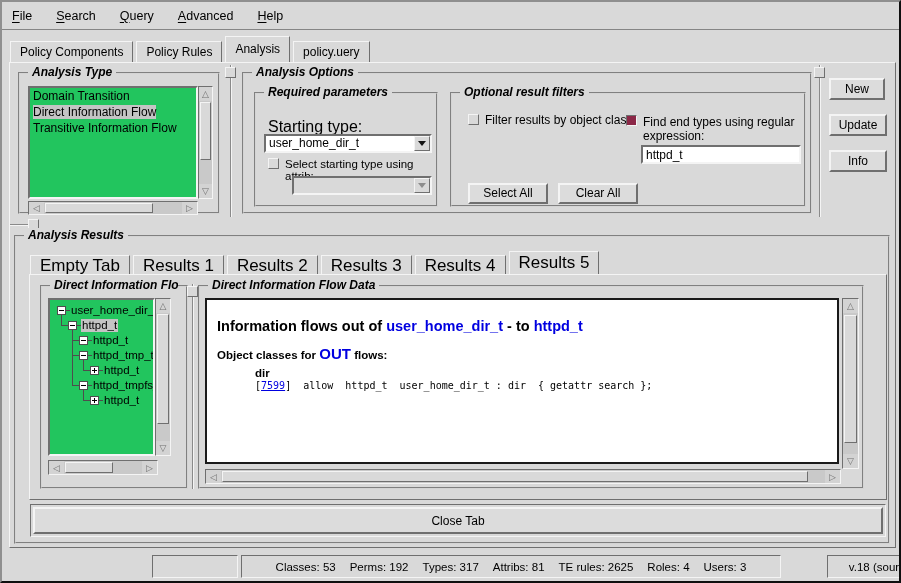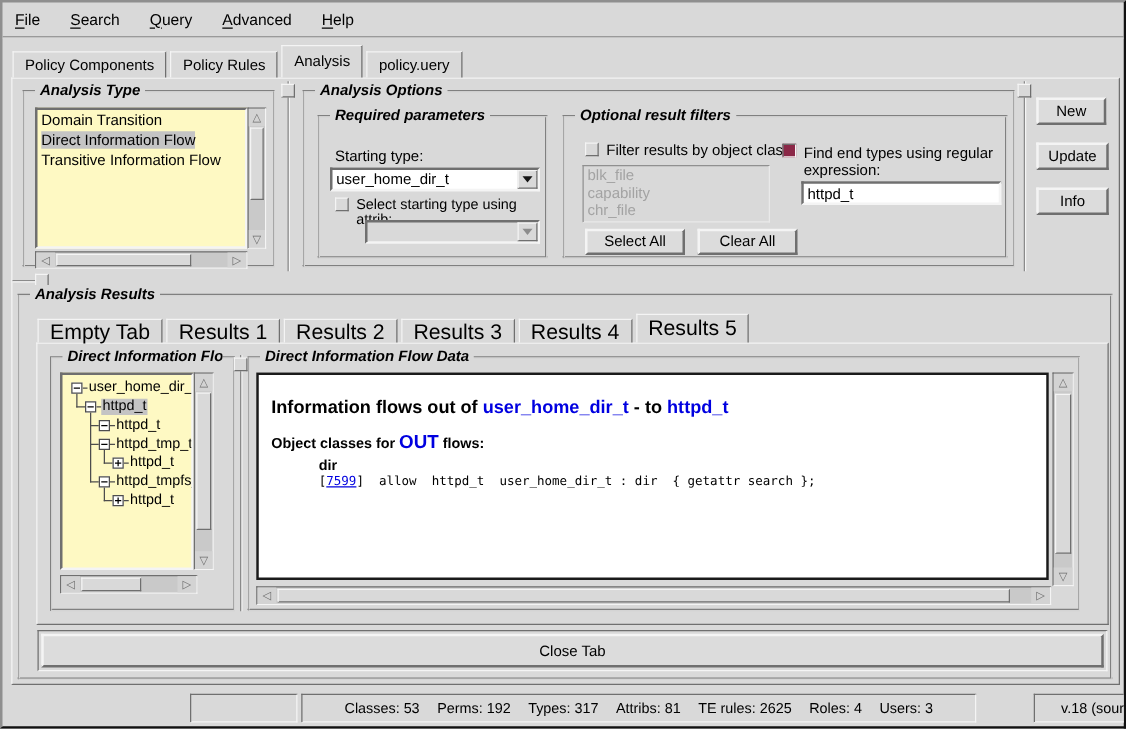--- a/index.html
+++ b/index.html
@@ -43,21 +43,21 @@
   #results-page { left:27px; top:272px; width:858px; height:226px;
     border:1px solid; border-color:#f4f4f4 #6f6f6f #6f6f6f #f4f4f4; }
 
   
   .groupbox { position:absolute; border:2px groove #d4d4d4; }
   .group-title { position:absolute; top:-9px; left:8px; max-width:calc(100% - 16px);
     overflow:hidden; white-space:nowrap; background:#d9d9d9; padding:0 4px;
     font-size:12px; font-weight:bold; font-style:italic; }
 
   
-  .white-box { background:#fef9c3; overflow:hidden; }
+  .white-box { background:#22c55e; overflow:hidden; }
   .list-item { height:16px; line-height:16px; font-size:12px; padding-left:3px; white-space:nowrap; }
   .list-item span.sel { background:#c4c4c4; }
   .obj-item { height:14px; line-height:14px; font-size:12px; padding-left:3px; color:#a3a3a3; }
 
   
   .sb { background:#c9c9c9; display:flex; }
   .sb-v { flex-direction:column; }
   .sb-h { flex-direction:row; }
   .sb .arrow { flex:none; width:100%; height:14px; display:flex; align-items:center;
     justify-content:center; font-size:9px; color:#6f6f6f; background:#d3d3d3; }
@@ -112,21 +112,21 @@
   #data-objclass { margin-left:38px; margin-top:3px; font-size:11.5px; font-weight:bold; }
   #data-rule { margin-left:38px; font-size:10px; font-family:"DejaVu Sans Mono","Liberation Mono",monospace; white-space:pre; line-height:14px; }
   #data-rule a { color:#0000e0; text-decoration:underline; }
 
   
   .status-panel { position:absolute; top:553px; height:23px; background:#d9d9d9;
     border:1px solid; border-color:#6f6f6f #f4f4f4 #f4f4f4 #6f6f6f;
     display:flex; align-items:center; justify-content:center; font-size:11.5px; }
   .stat-seg { margin:0 7px; white-space:nowrap; }
 
-  label.plain { font-size:12px; }
+  label.plain { font-size:16px; }
 </style>
 </head>
 <body>
 
 <div id="app">
 
   <div id="menubar" class="abs">
       <span class="menu-item"><u>F</u>ile</span>
       <span class="menu-item"><u>S</u>earch</span>
       <span class="menu-item"><u>Q</u>uery</span>
@@ -191,25 +191,20 @@
           </div>
       </div>
     </div>
 
     <div class="groupbox" style="left:206px; top:18px; width:356px; height:115px;">
       <div class="group-title">Optional result filters</div>
       <div class="cb-row" style="left:16px; top:20px;">
         <span class="cb" id="cb-filter"></span>
         <span style="line-height:12px;">Filter results by object class:</span>
       </div>
-      <div class="abs sunken1" id="objclass-list" style="left:14px; top:38px; width:150px; height:46px; background:#d9d9d9; border-color:#909090 #e9e9e9 #e9e9e9 #909090; overflow:hidden;">
-          <div class="obj-item">blk_file</div>
-          <div class="obj-item">capability</div>
-          <div class="obj-item">chr_file</div>
-        </div>
       <div class="abs btn" style="left:16px; top:89px; width:80px; height:21px; line-height:17px;">Select All</div>
       <div class="abs btn" style="left:106px; top:89px; width:80px; height:21px; line-height:17px;">Clear All</div>
       <div class="cb-row" style="left:174px; top:21px; width:178px;">
         <span class="cb checked" id="cb-regex"></span>
         <span style="line-height:14px;">Find end types using regular expression:</span>
       </div>
       <input class="abs sunken2" style="left: 189px; top: 51px; width: 160px; height: 19px; font-size: 12px; padding-left: 3px; background: rgb(255, 255, 255); outline: none;" value="httpd_t">
     </div>
   </div>
 

